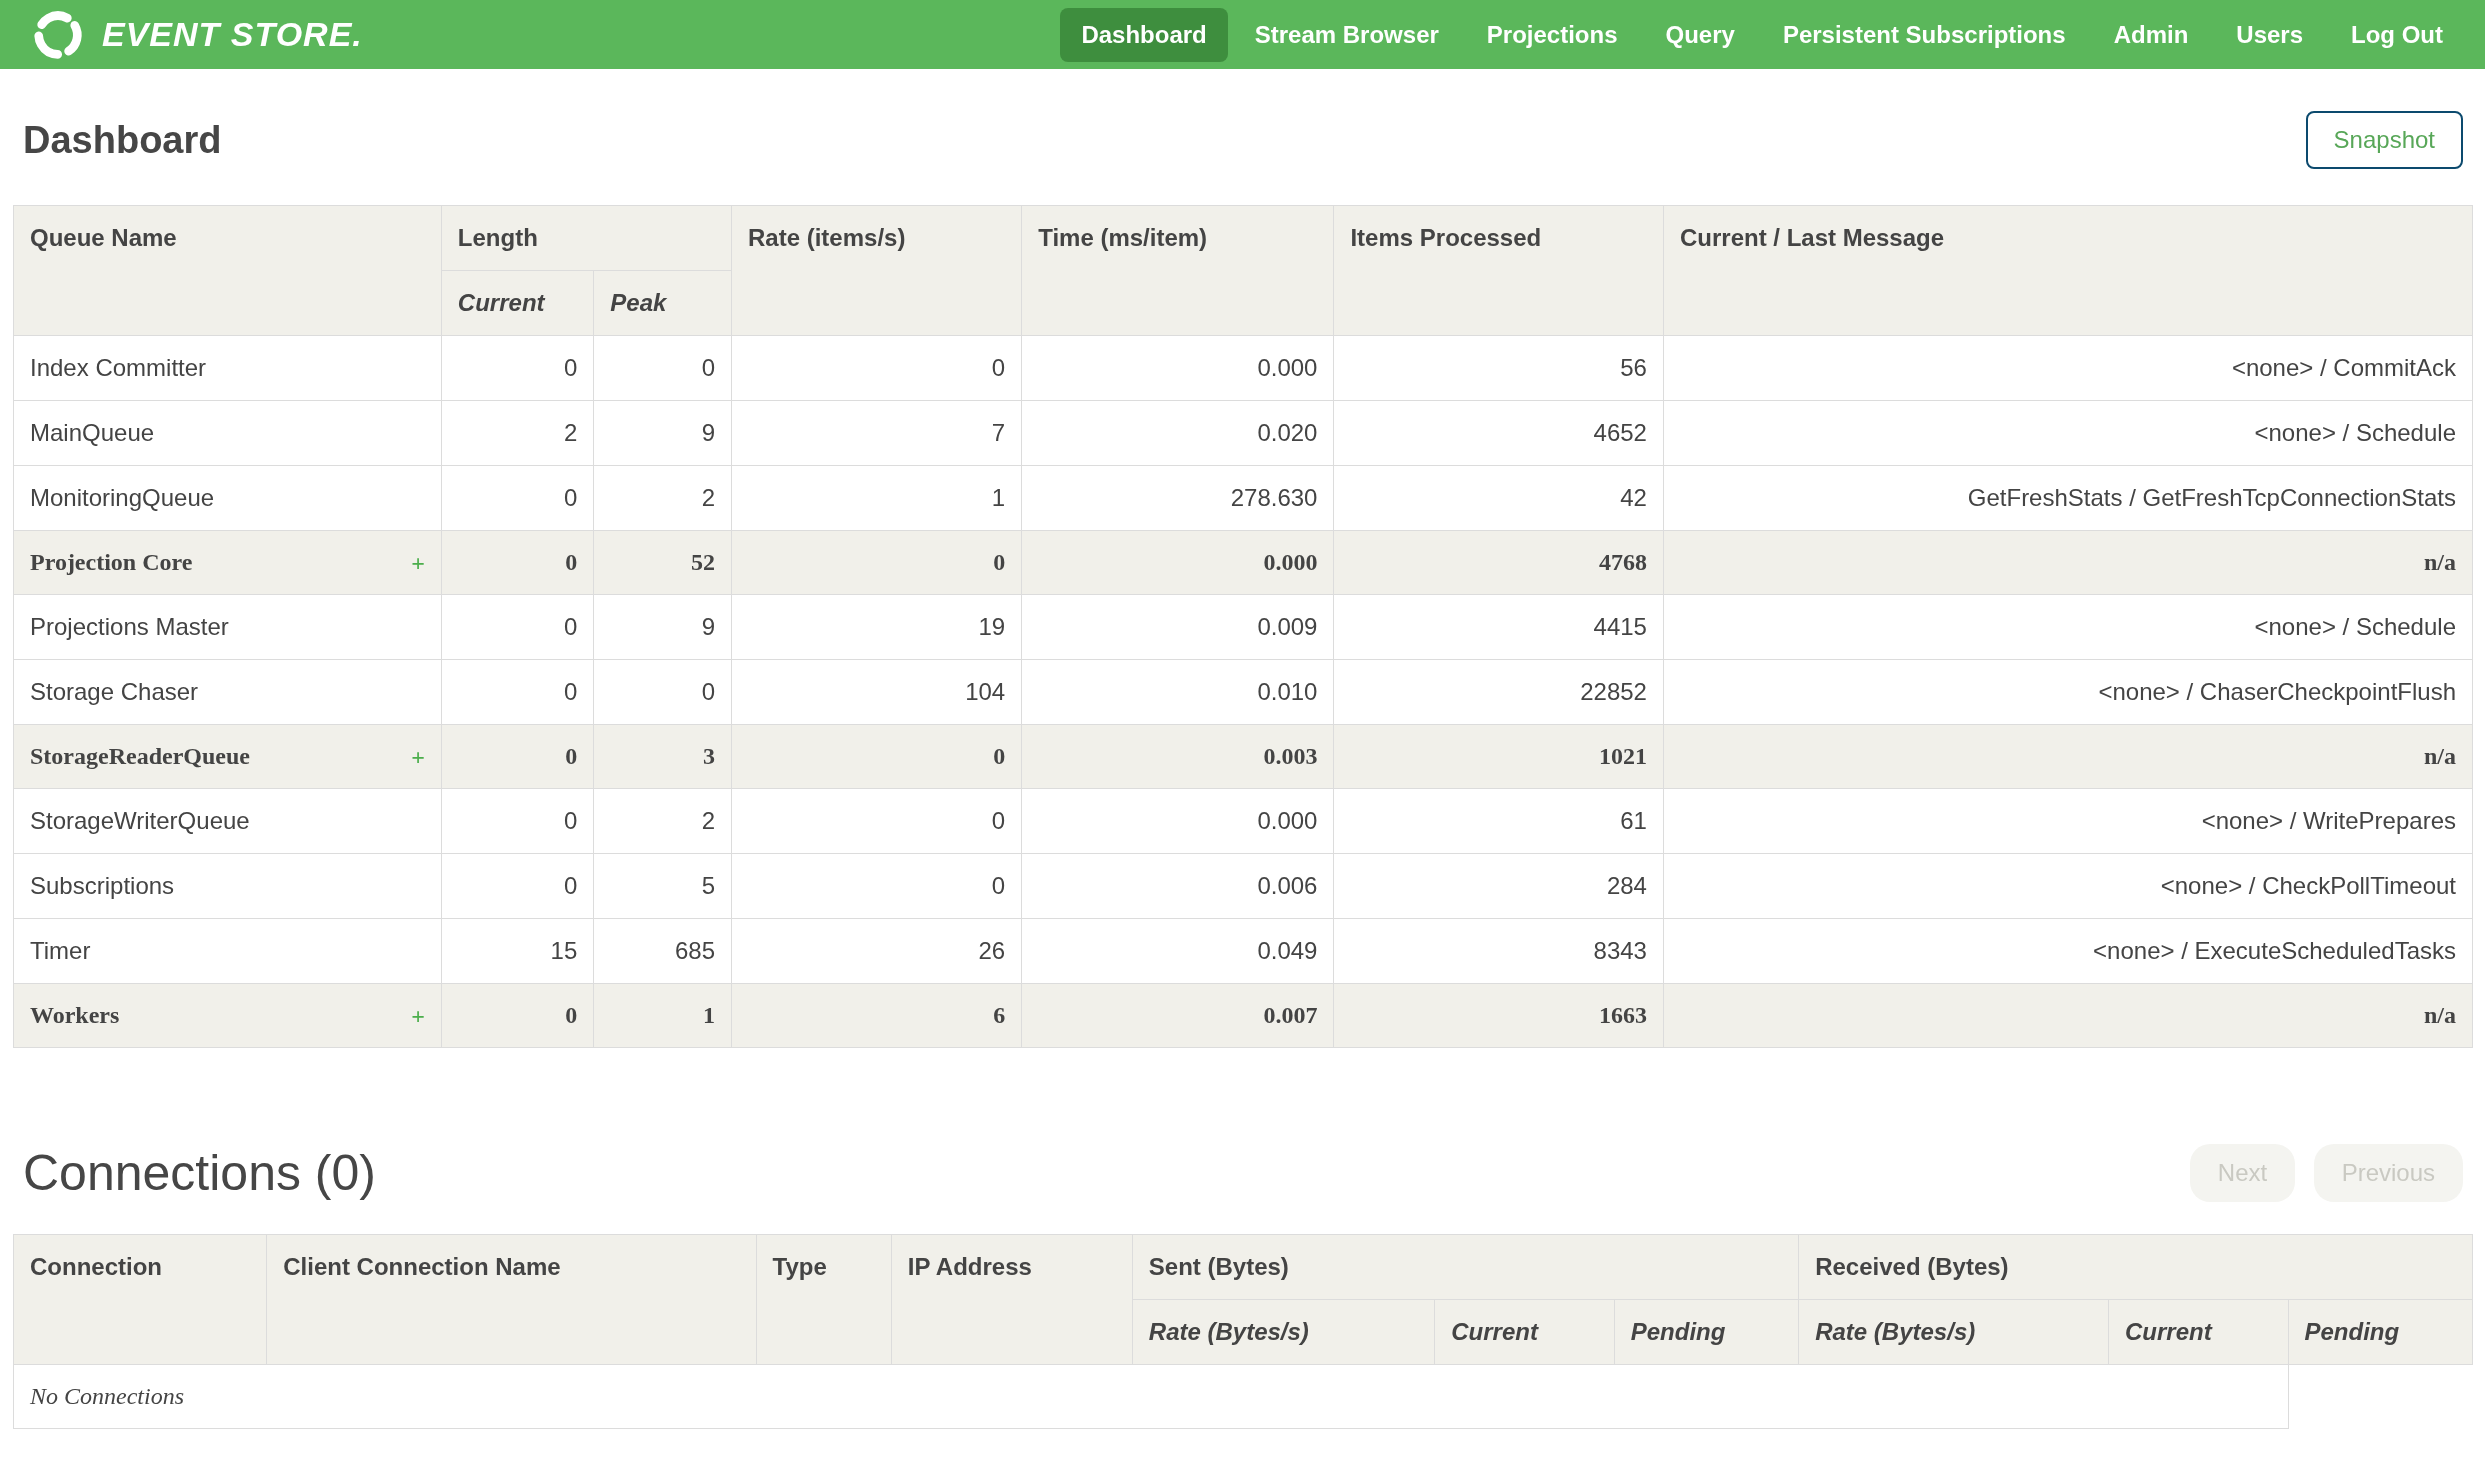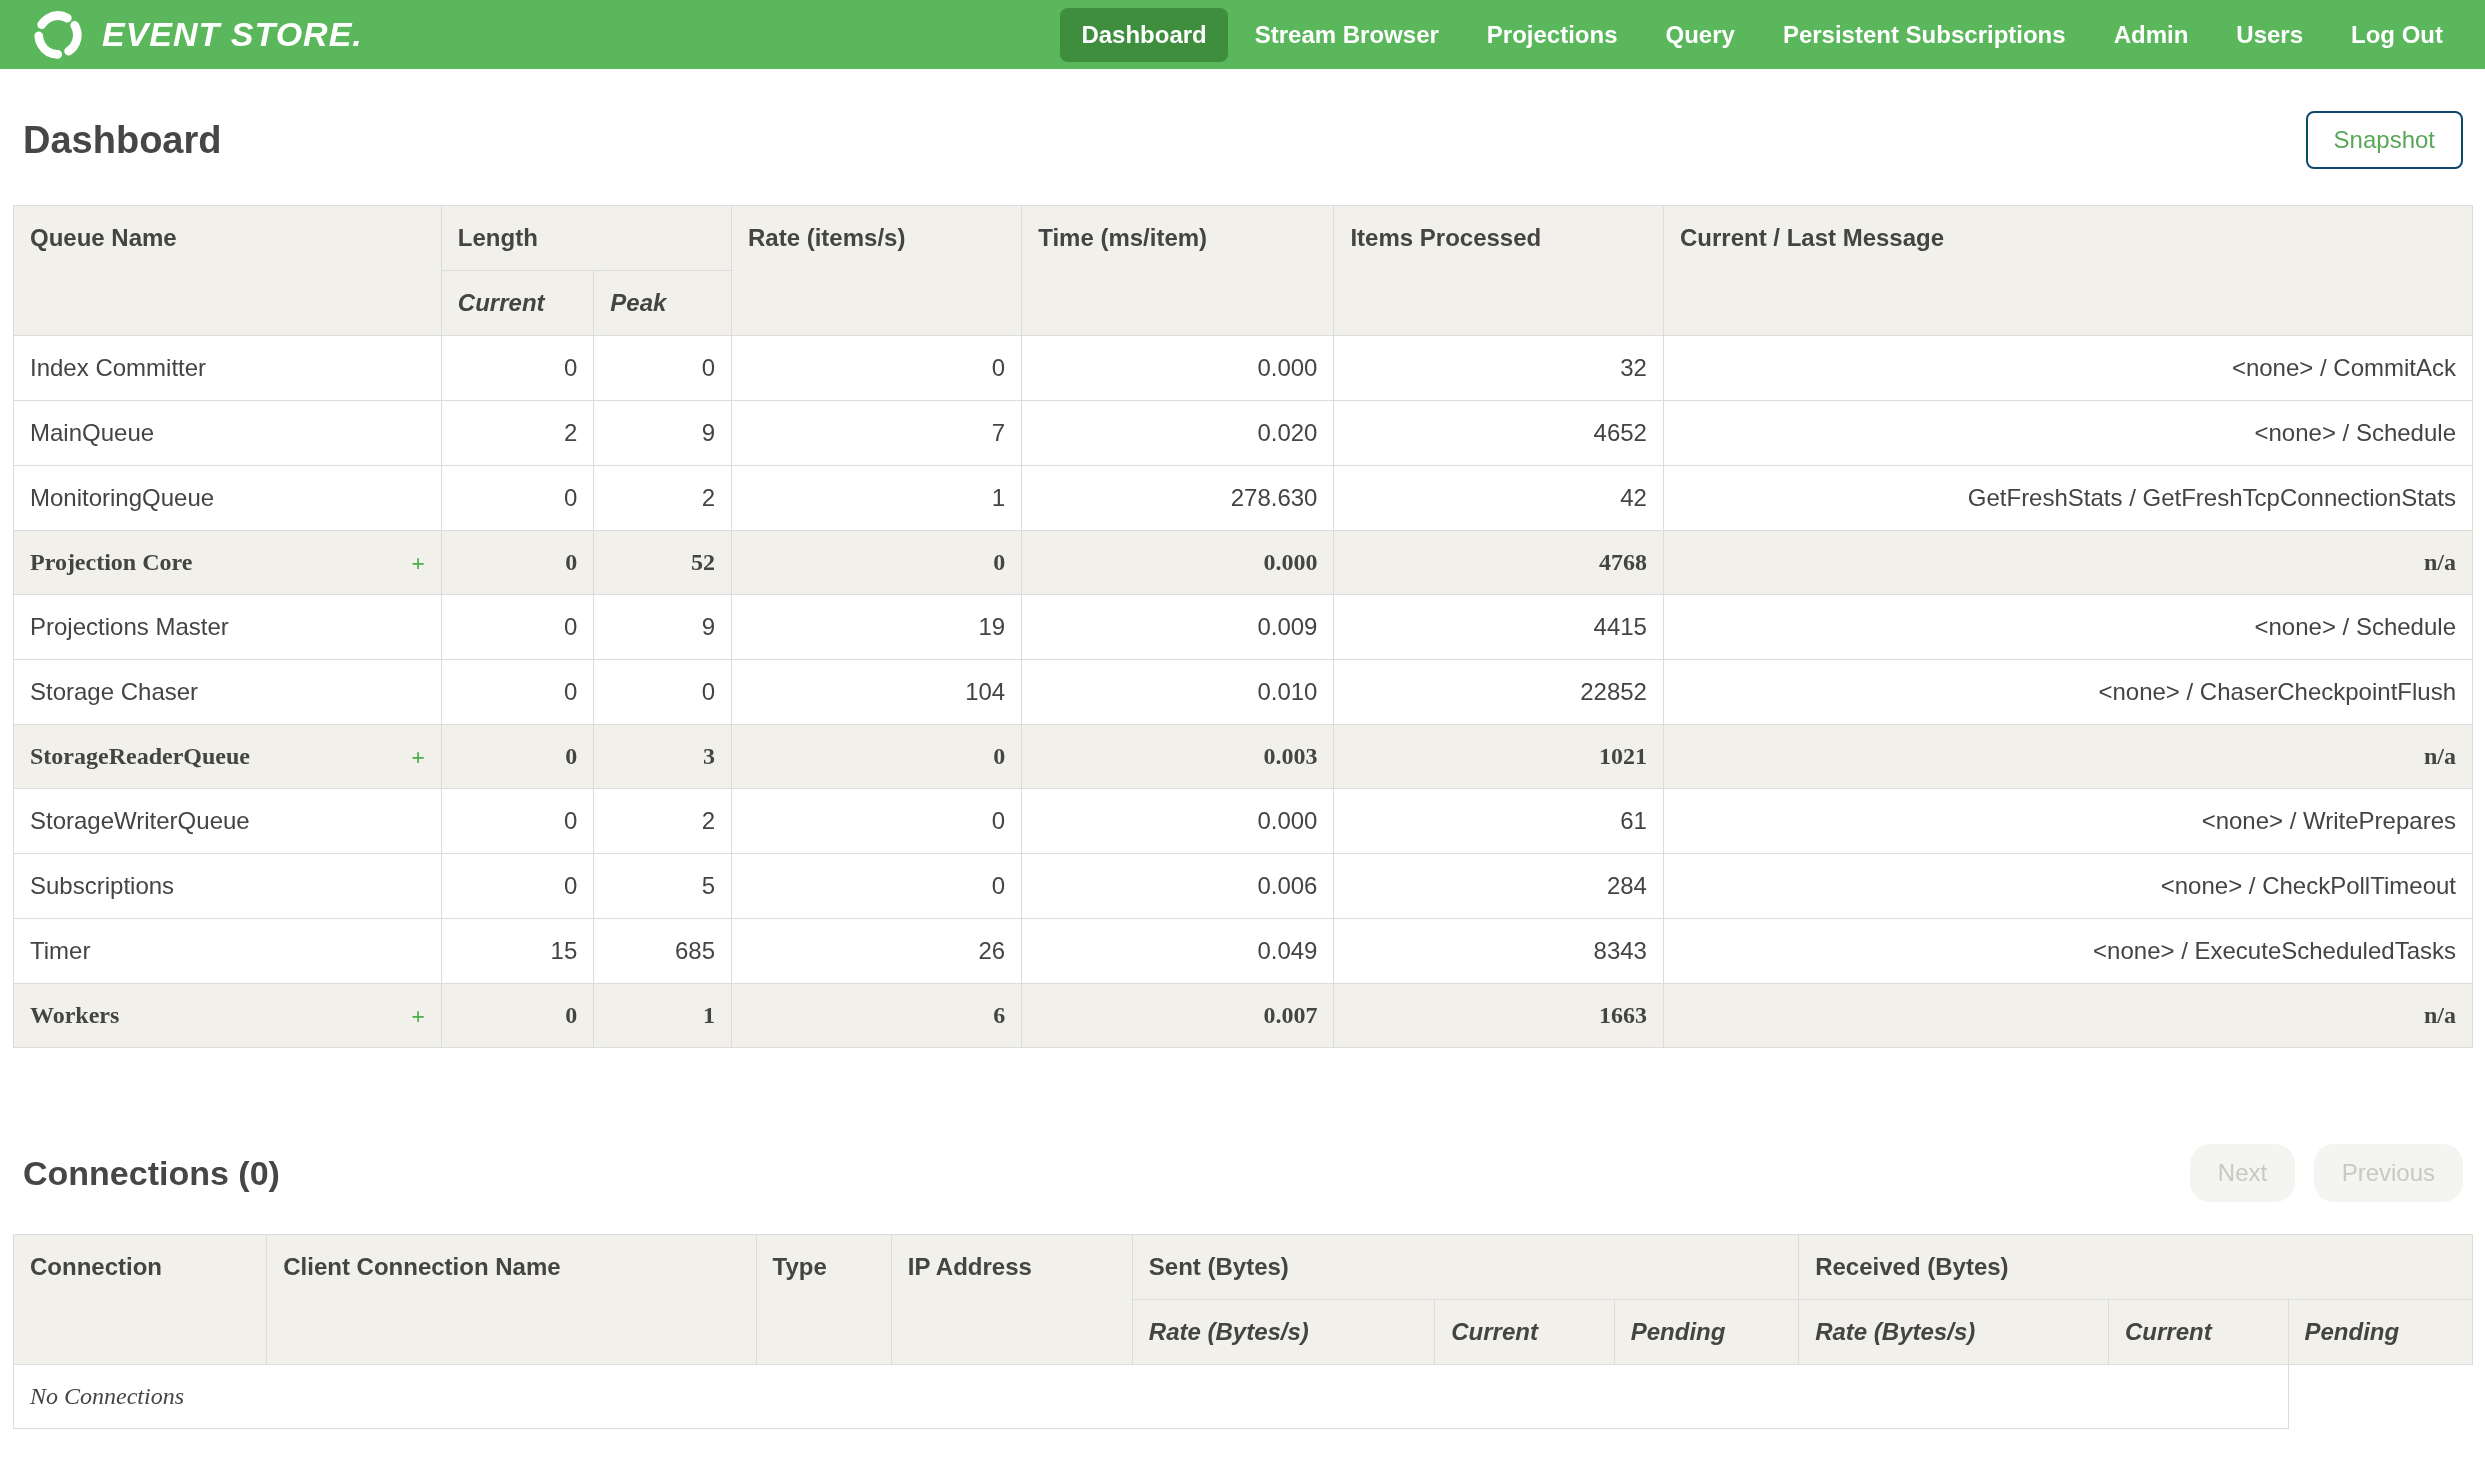--- a/index.html
+++ b/index.html
@@ -91,21 +91,21 @@
     cursor: pointer;
   }
 
   
   .connections-header {
     display: flex;
     align-items: center;
     justify-content: space-between;
     margin: 96px 10px 32px;
   }
-  h2 { font-size: 34px; margin: 0; color: #464646; font-weight: bold; }
+  h2 { font-size: 50px; margin: 0; color: #464646; font-weight: normal; }
   .btn-pager {
     font-family: inherit;
     font-size: 24px;
     color: #c9c9c2;
     background: #f4f4f0;
     border: none;
     border-radius: 20px;
     padding: 15px 28px;
     margin-left: 14px;
   }
@@ -164,21 +164,21 @@
         <th class="ar sub">Peak</th>
       </tr>
     </thead>
     <tbody>
         <tr>
           <td class="cell-name"><span>Index Committer</span></td>
           <td class="num">0</td>
           <td class="num">0</td>
           <td class="num">0</td>
           <td class="num">0.000</td>
-          <td class="num">32</td>
+          <td class="num">56</td>
           <td class="num">&lt;none&gt; / CommitAck</td>
         </tr>
         <tr>
           <td class="cell-name"><span>MainQueue</span></td>
           <td class="num">2</td>
           <td class="num">9</td>
           <td class="num">7</td>
           <td class="num">0.020</td>
           <td class="num">4652</td>
           <td class="num">&lt;none&gt; / Schedule</td>

